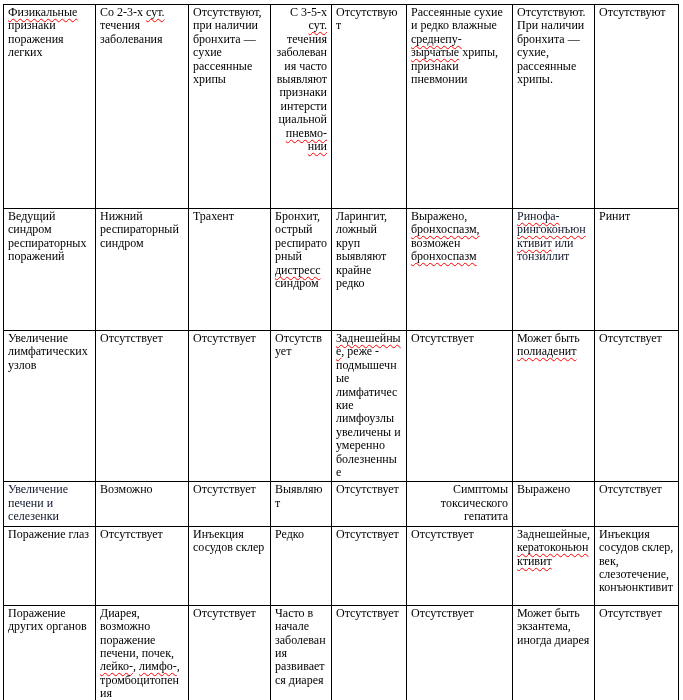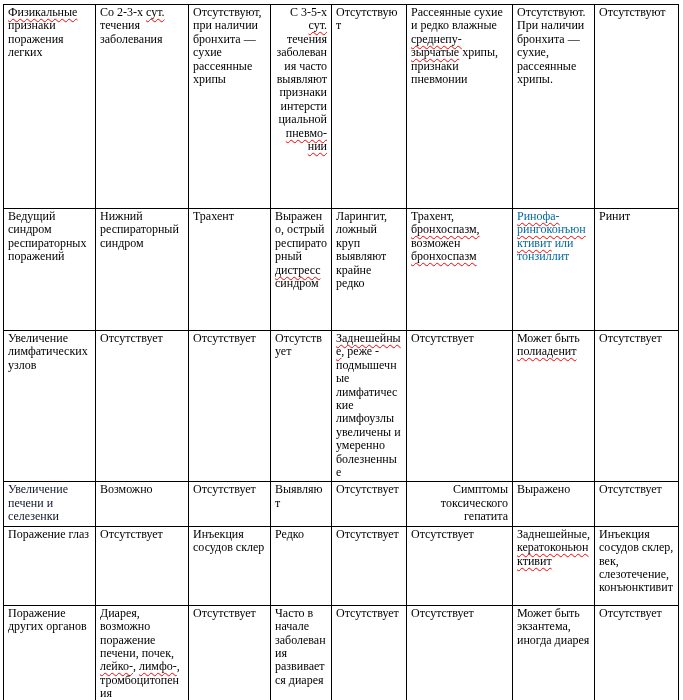--- a/index.html
+++ b/index.html
@@ -80,24 +80,24 @@
           <td style="border-color: rgb(0, 0, 0); color: rgb(0, 0, 0); text-align: right;"><span>С 3-5-х </span><span class="sp" style="text-decoration-color: rgb(255, 0, 0);">сут.</span><span> течения заболевания часто выявляют признаки интерстициальной </span><span class="sp" style="text-decoration-color: rgb(255, 0, 0);">пневмо-нии</span></td>
           <td style="border-color: rgb(0, 0, 0); color: rgb(0, 0, 0);"><span>Отсутствуют</span></td>
           <td style="border-color: rgb(0, 0, 0); color: rgb(0, 0, 0);"><span>Рассеянные сухие и редко влажные </span><span class="sp" style="text-decoration-color: rgb(255, 0, 0);">среднепу-зырчатые</span><span> хрипы, признаки пневмонии</span></td>
           <td style="border-color: rgb(0, 0, 0); color: rgb(0, 0, 0);"><span>Отсутствуют. При наличии бронхита — сухие, рассеянные хрипы.</span></td>
           <td style="border-color: rgb(0, 0, 0); color: rgb(0, 0, 0);"><span>Отсутствуют</span></td>
         </tr>
         <tr>
           <td style="border-color: rgb(0, 0, 0); color: rgb(0, 0, 0);"><span>Ведущий синдром респираторных поражений</span></td>
           <td style="border-color: rgb(0, 0, 0); color: rgb(0, 0, 0);"><span>Нижний респираторный синдром</span></td>
           <td style="border-color: rgb(0, 0, 0); color: rgb(0, 0, 0); margin-left: 34px;"><span>Трахент</span></td>
-          <td style="border-color: rgb(0, 0, 0); color: rgb(0, 0, 0);"><span>Выражено, острый респираторный </span><span class="sp" style="text-decoration-color: rgb(255, 0, 0);">дистресс</span><span> синдром</span></td>
+          <td style="border-color: rgb(0, 0, 0); color: rgb(0, 0, 0);"><span>Бронхит, острый респираторный </span><span class="sp" style="text-decoration-color: rgb(255, 0, 0);">дистресс</span><span> синдром</span></td>
           <td style="border-color: rgb(0, 0, 0); color: rgb(0, 0, 0);"><span>Ларингит, ложный круп выявляют крайне редко</span></td>
-          <td style="border-color: rgb(0, 0, 0); color: rgb(0, 0, 0);"><span>Трахент, </span><span class="sp" style="text-decoration-color: rgb(255, 0, 0);">бронхоспазм,</span><span> возможен </span><span class="sp" style="text-decoration-color: rgb(255, 0, 0);">бронхоспазм</span></td>
-          <td style="border-color: rgb(0, 0, 0); color: #0369a1;"><span class="sp" style="text-decoration-color: rgb(255, 0, 0);">Ринофа-рингоконъюнктивит</span><span> или тонзиллит</span></td>
+          <td style="border-color: rgb(0, 0, 0); color: rgb(0, 0, 0);"><span>Выражено, </span><span class="sp" style="text-decoration-color: rgb(255, 0, 0);">бронхоспазм,</span><span> возможен </span><span class="sp" style="text-decoration-color: rgb(255, 0, 0);">бронхоспазм</span></td>
+          <td style="border-color: rgb(0, 0, 0); color: #0f172a;"><span class="sp" style="text-decoration-color: rgb(255, 0, 0);">Ринофа-рингоконъюнктивит</span><span> или тонзиллит</span></td>
           <td style="border-color: rgb(0, 0, 0); color: rgb(0, 0, 0);"><span>Ринит</span></td>
         </tr>
         <tr>
           <td style="border-color: rgb(0, 0, 0); color: rgb(0, 0, 0);"><span>Увеличение лимфатических узлов</span></td>
           <td style="border-color: rgb(0, 0, 0); color: rgb(0, 0, 0);"><span>Отсутствует</span></td>
           <td style="border-color: rgb(0, 0, 0); color: rgb(0, 0, 0);"><span>Отсутствует</span></td>
           <td style="border-color: rgb(0, 0, 0); color: rgb(0, 0, 0);"><span>Отсутствует</span></td>
           <td style="border-color: rgb(0, 0, 0); color: rgb(0, 0, 0);"><span class="sp" style="text-decoration-color: rgb(255, 0, 0);">Заднешейные</span><span>, реже - подмышечные лимфатические лимфоузлы увеличены и умеренно болезненные</span></td>
           <td style="border-color: rgb(0, 0, 0); color: rgb(0, 0, 0);"><span>Отсутствует</span></td>
           <td style="border-color: rgb(0, 0, 0); color: #000000;"><span>Может быть </span><span class="sp" style="text-decoration-color: rgb(255, 0, 0);">полиаденит</span></td>

